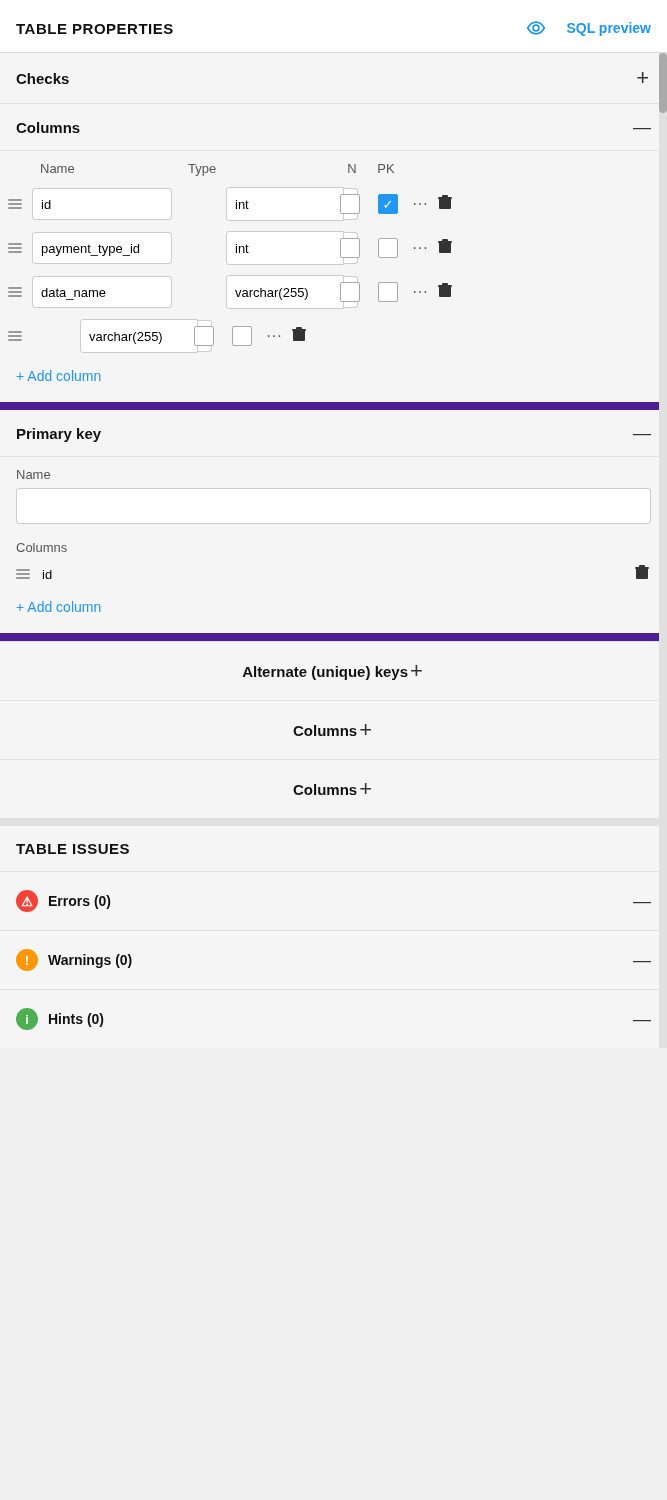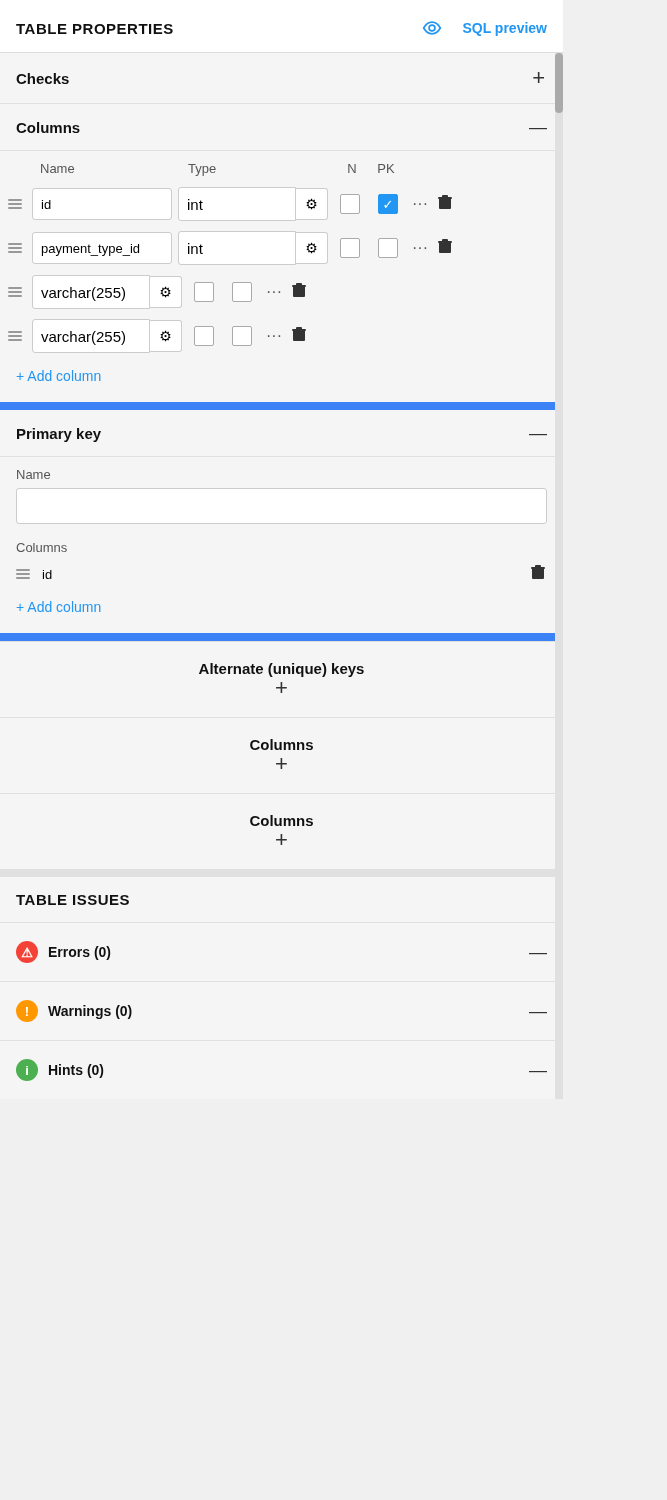--- a/index.html
+++ b/index.html
@@ -5,22 +5,22 @@
     * { box-sizing: border-box; margin: 0; padding: 0; }
     body {
       font-family: -apple-system, BlinkMacSystemFont, 'Segoe UI', Arial, sans-serif;
       font-size: 14px;
       background: #f0f0f0;
       width: 667px;
       min-height: 1500px;
       overflow-x: hidden;
     }
     .page-wrapper {
-      width: 563px;
-      background: #3b82f6;
+      width: 667px;
+      background: #4c1d95;
     }
 
     
     .top-header {
       display: flex;
       align-items: center;
       justify-content: space-between;
       padding: 18px 16px 14px 16px;
       background: #ffffff;
       border-bottom: 1px solid #ddd;
@@ -182,22 +182,23 @@
       align-items: center;
       width: 150px;
       flex-shrink: 0;
     }
     .col-type-input {
       width: 118px;
       height: 32px;
       border: 1px solid #ccc;
       border-radius: 3px 0 0 3px;
       padding: 16px 8px;
-      font-size: 15px;
+      font-size: 13px;
       background: #fff;
+      margin-left: 48px;
     }
     .col-gear-btn {
       width: 32px;
       height: 32px;
       border: 1px solid #ccc;
       border-left: none;
       border-radius: 0 3px 3px 0;
       background: #fff;
       display: flex;
       align-items: center;
@@ -297,21 +298,20 @@
     }
 
     
     .divider-section {
       background: #f5f5f5;
       border-top: 1px solid #e0e0e0;
       display: flex;
       align-items: center;
       justify-content: center;
       padding: 18px 16px;
-      flex-direction: column;
     }
     .divider-section-title {
       font-size: 15px;
       font-weight: 700;
       color: #111;
     }
 
     
     .issues-header {
       padding: 14px 16px;
@@ -457,20 +457,21 @@
           </svg>
         </button>
       </div>
 
       <div class="column-row">
         <div class="drag-handle">
           <span></span>
           <span></span>
           <span></span>
         </div>
+        <input class="col-name-input" value="data_name" style="">
         <div class="col-type-wrapper">
           <input class="col-type-input" value="varchar(255)" style="">
           <button class="col-gear-btn">⚙</button>
         </div>
         <div class="col-checkbox"></div>
         <div class="col-checkbox"></div>
         <button class="col-more-btn">···</button>
         <button class="col-delete-btn">
           <svg class="trash-svg" viewBox="0 0 14 16" fill="#333">
             <rect x="1" y="4" width="12" height="11" rx="1" fill="#333"></rect>

